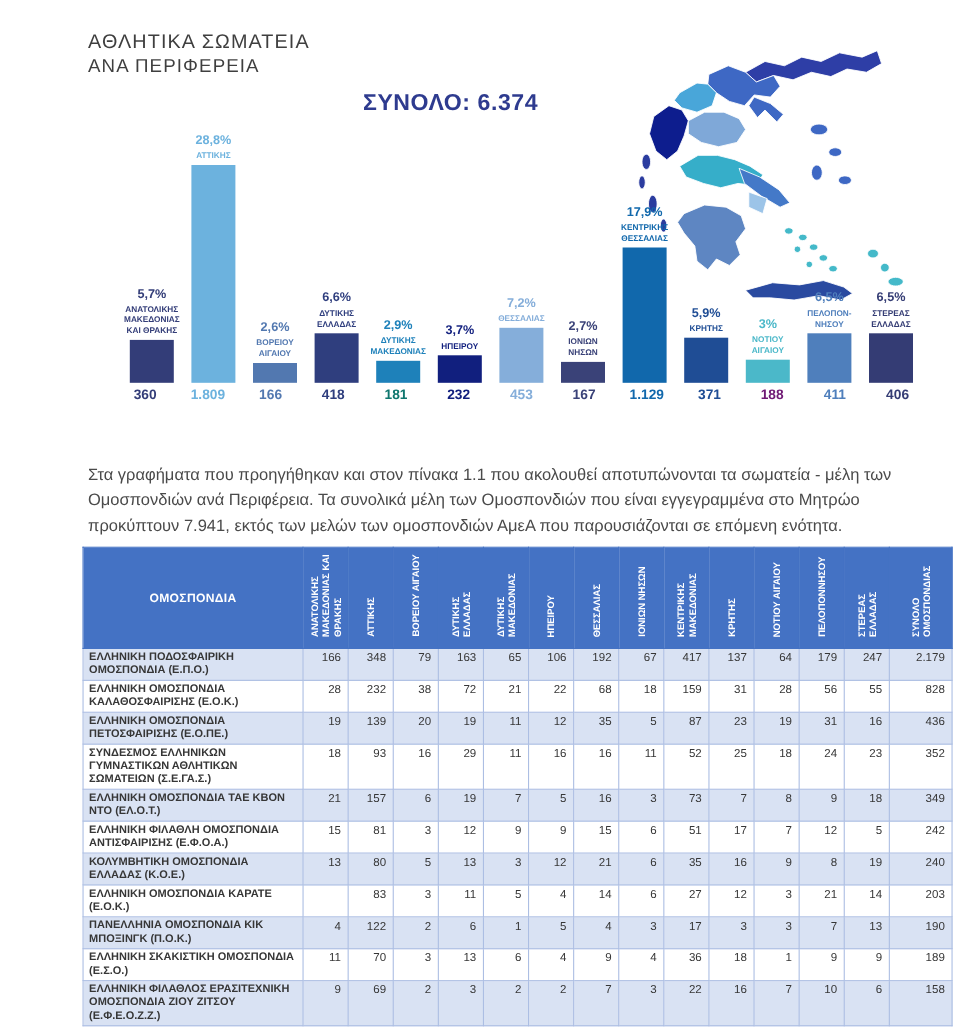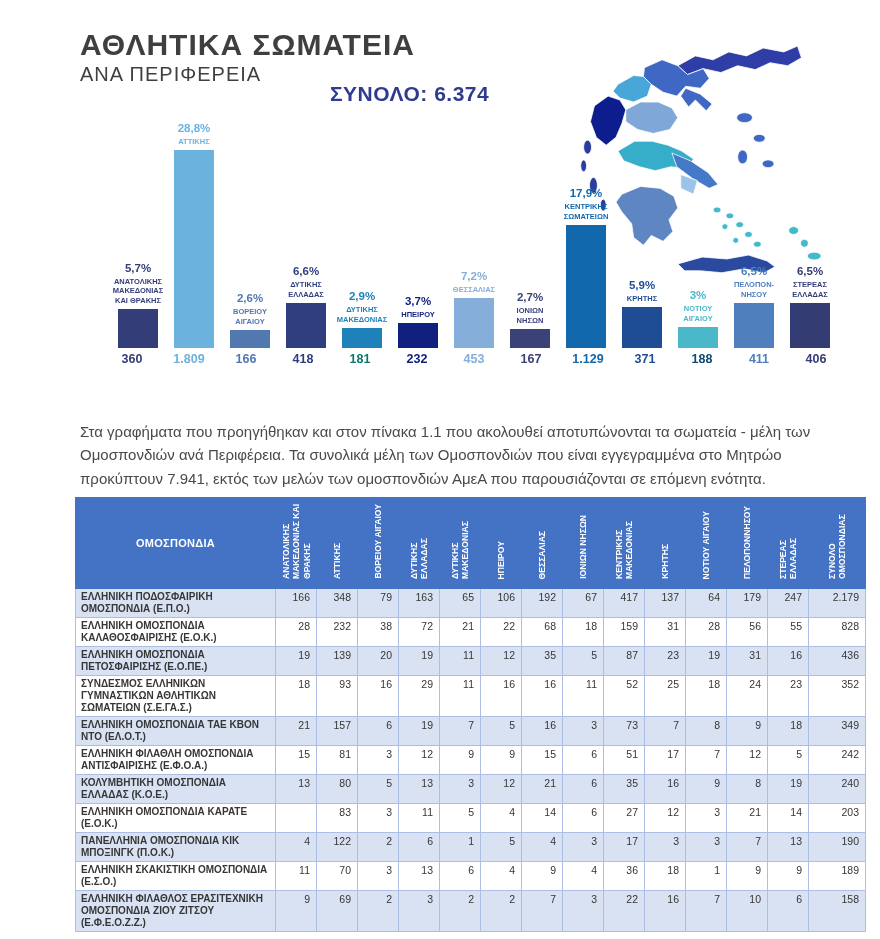--- a/index.html
+++ b/index.html
@@ -2,22 +2,22 @@
 <html><head>
 <meta charset="utf-8">
 <style>
   * { box-sizing: border-box; margin: 0; padding: 0; }
   html, body { width: 880px; height: 939px; background: #ffffff; overflow: hidden;
     font-family: "Liberation Sans", sans-serif; }
   .page { position: relative; width: 880px; height: 939px; background: #fff; }
 
   
   .doc-header { position: absolute; left: 80px; top: 28px; color: #3f3f3f; }
-  .doc-title { font-size: 30px; font-weight: 700; letter-spacing: 1px; }
-  .doc-subtitle { font-size: 20px; font-weight: 400; letter-spacing: 1px; margin-top: 1px; }
+  .doc-title { font-size: 18px; font-weight: 400; letter-spacing: 1px; }
+  .doc-subtitle { font-size: 17px; font-weight: 400; letter-spacing: 1px; margin-top: 1px; }
   .total-label { position: absolute; left: 330px; top: 82px; font-size: 21px;
     font-weight: bold; color: #2E3B8F; letter-spacing: 0.5px; }
 
   
   .chart { position: absolute; left: 112px; top: 110px; }
   .bar-cols { display: flex; gap: 4px; align-items: flex-end; height: 238px; }
   .col { width: 52px; display: flex; flex-direction: column; align-items: center;
     justify-content: flex-start; }
   .pct { font-size: 11.5px; font-weight: bold; margin-bottom: 3px; white-space: nowrap; }
   .cat { font-size: 7.5px; font-weight: bold; text-align: center; line-height: 1.25;
@@ -139,21 +139,21 @@
         </div>
         <div class="col">
           <div class="pct" style="color: rgb(58, 66, 120);">2,7%</div>
           <div class="cat" style="color: rgb(58, 66, 120);">ΙΟΝΙΩΝ
 ΝΗΣΩΝ</div>
           <div class="bar" style="height: 19px; background: rgb(58, 66, 120);"></div>
         </div>
         <div class="col">
           <div class="pct" style="color: rgb(17, 104, 172);">17,9%</div>
           <div class="cat" style="color: rgb(17, 104, 172);">ΚΕΝΤΡΙΚΗΣ
-ΣΩΜΑΤΕΙΩΝ</div>
+ΘΕΣΣΑΛΙΑΣ</div>
           <div class="bar" style="height: 123px; background: rgb(17, 104, 172);"></div>
         </div>
         <div class="col">
           <div class="pct" style="color: rgb(31, 77, 149);">5,9%</div>
           <div class="cat" style="color: rgb(31, 77, 149);">ΚΡΗΤΗΣ</div>
           <div class="bar" style="height: 41px; background: rgb(31, 77, 149);"></div>
         </div>
         <div class="col">
           <div class="pct" style="color: rgb(75, 184, 201);">3%</div>
           <div class="cat" style="color: rgb(75, 184, 201);">ΝΟΤΙΟΥ
@@ -177,21 +177,21 @@
         <div class="val" style="color: rgb(51, 61, 120);">360</div>
         <div class="val" style="color: rgb(108, 178, 222);">1.809</div>
         <div class="val" style="color: rgb(82, 120, 176);">166</div>
         <div class="val" style="color: rgb(47, 62, 126);">418</div>
         <div class="val" style="color: #0f766e;">181</div>
         <div class="val" style="color: rgb(17, 31, 126);">232</div>
         <div class="val" style="color: rgb(133, 174, 218);">453</div>
         <div class="val" style="color: rgb(58, 66, 120);">167</div>
         <div class="val" style="color: rgb(17, 104, 172);">1.129</div>
         <div class="val" style="color: rgb(31, 77, 149);">371</div>
-        <div class="val" style="color: #0c4a6e;">188</div>
+        <div class="val" style="color: #701a75;">188</div>
         <div class="val" style="color: rgb(79, 127, 188);">411</div>
         <div class="val" style="color: rgb(52, 60, 116);">406</div>
       </div>
   </div>
 
   <p class="body-text">Στα γραφήματα που προηγήθηκαν και στον πίνακα 1.1 που ακολουθεί αποτυπώνονται τα σωματεία - μέλη των Ομοσπονδιών ανά Περιφέρεια. Τα συνολικά μέλη των Ομοσπονδιών που είναι εγγεγραμμένα στο Μητρώο προκύπτουν 7.941, εκτός των μελών των ομοσπονδιών ΑμεΑ που παρουσιάζονται σε επόμενη ενότητα.</p>
 
   <div class="tbl-wrap">
     <table>
       <colgroup>

